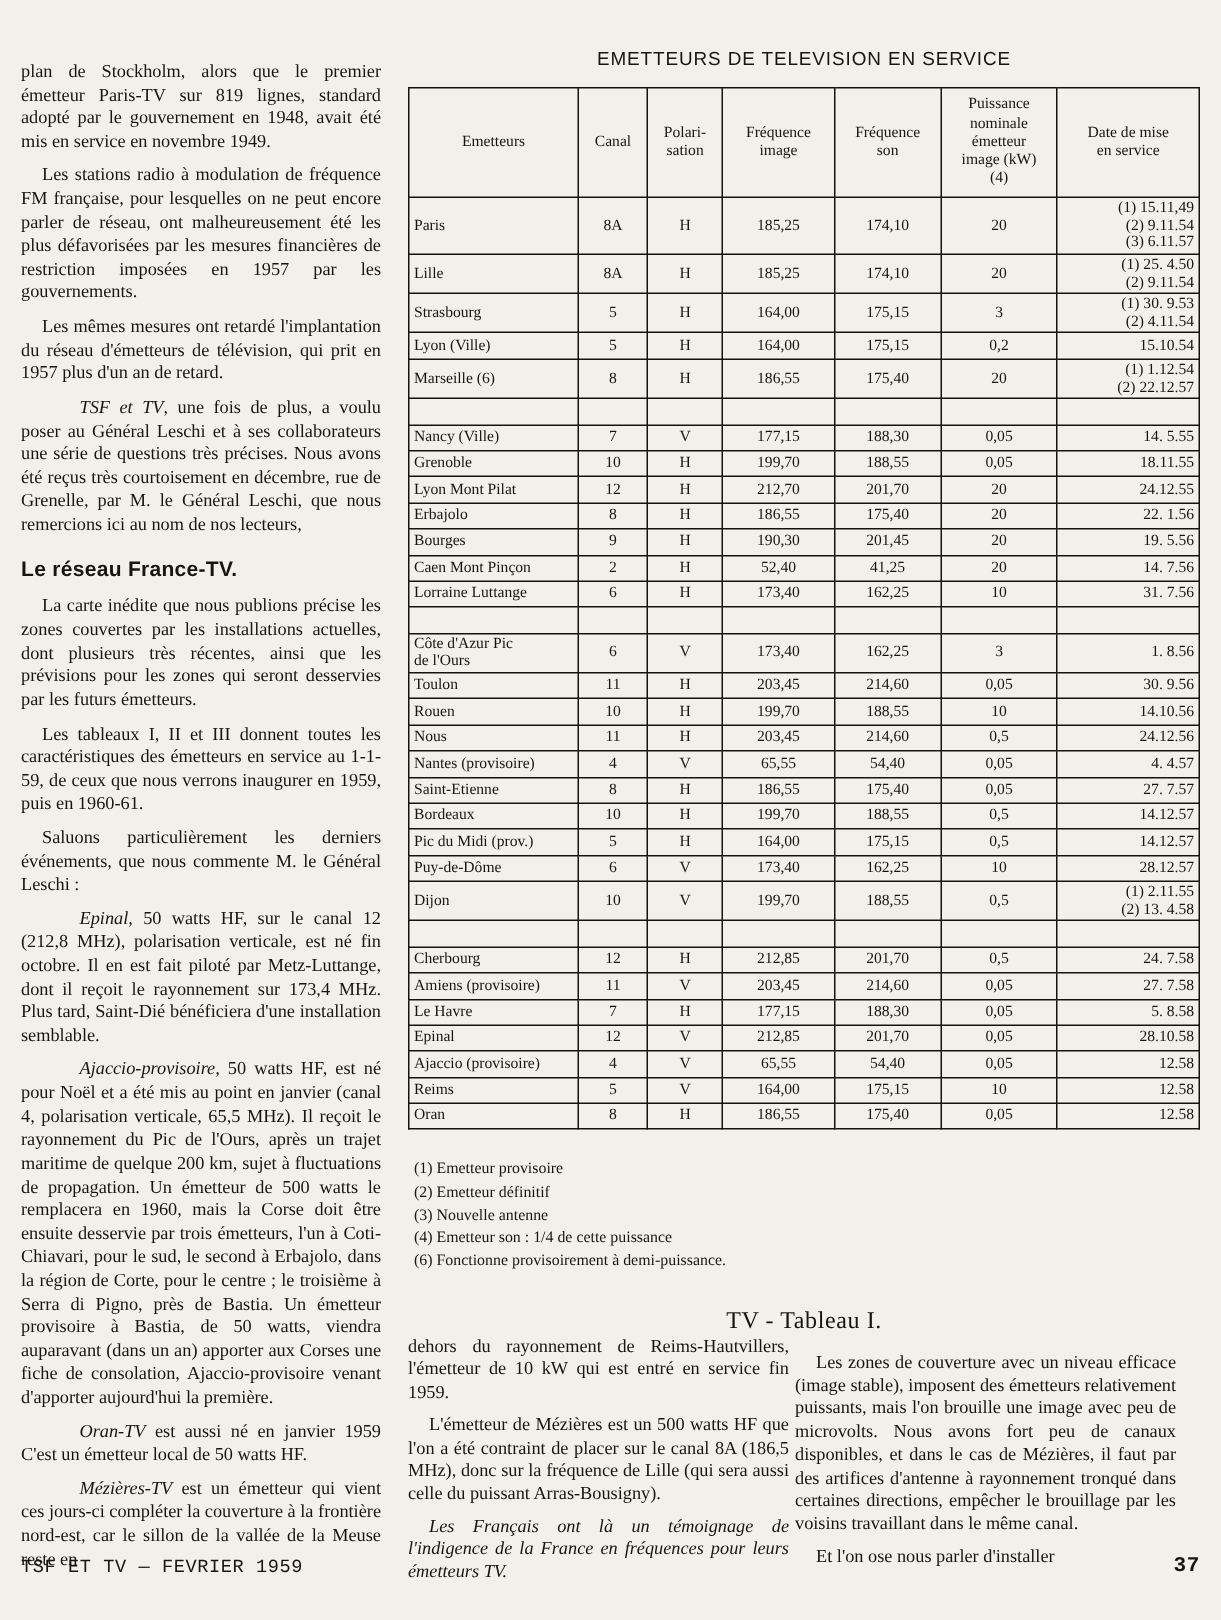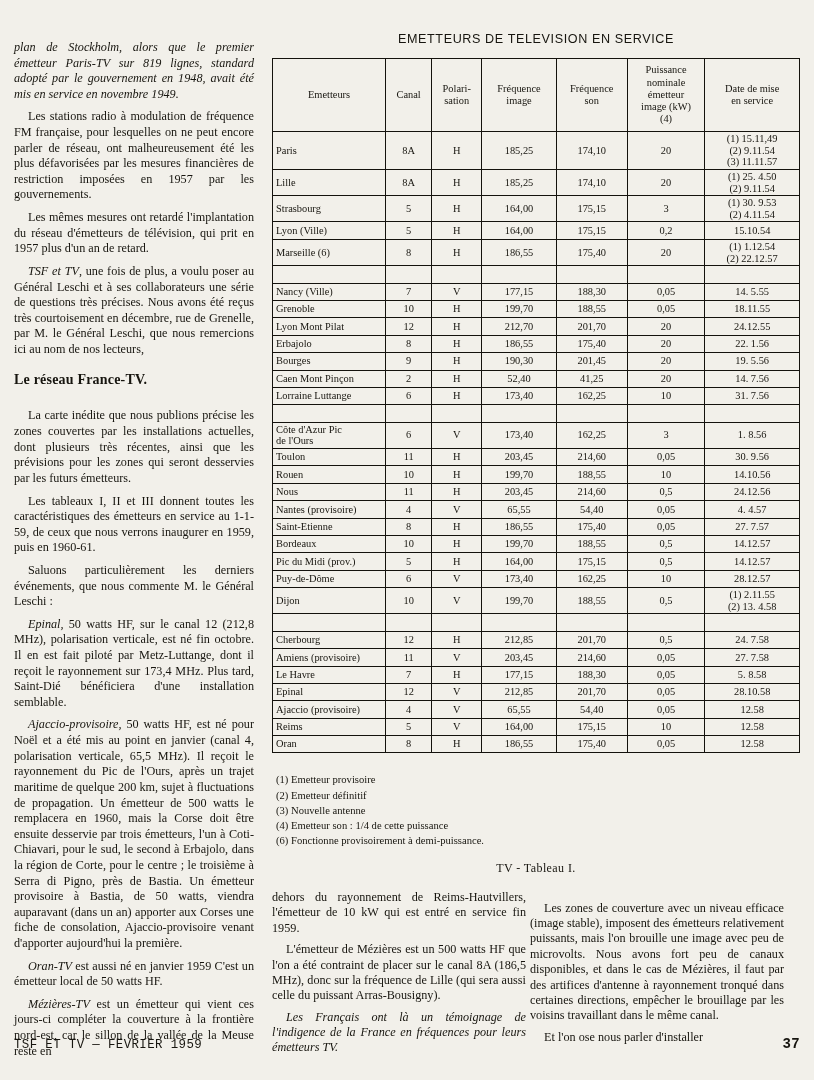--- a/index.html
+++ b/index.html
@@ -32,30 +32,30 @@
     top: 22px;
     width: 240px;
     font-size: 12.2px;
     line-height: 1.28;
     text-align: justify;
   }
   .left-col p {
     margin: 0 0 7px 0;
     text-indent: 14px;
   }
-  .left-col p.noindent { text-indent: 0; font-style: italic; }
+  .left-col p.noindent { text-indent: 0; }
   .section-head {
-    font-family: Liberation Serif, serif;
+    font-family: Liberation Sans, sans-serif;
     font-weight: bold;
     font-size: 14px;
-    margin: 13px 0 20px 0;
+    margin: 13px 0 8px 0;
     text-indent: 0;
     letter-spacing: .2px;
   }
-  .it { font-style: italic; }
+  .it { font-style: italic; margin-left: 25px; }
 
   
   .right-col {
     position: absolute;
     left: 258px;
     top: 0;
     width: 528px;
   }
   .table-title {
     text-align: center;
@@ -82,39 +82,39 @@
     line-height: 1.18;
     padding: 5px 2px;
     height: 62px;
   }
   table.emitters tbody td {
     height: 14.4px;
     line-height: 1.12;
   }
   td.c { text-align: center; }
   td.l { text-align: left; padding-left: 5px; }
-  td.dates { text-align: center; padding-left: 6px; }
+  td.dates { text-align: right; padding-left: 6px; }
   .datecell { white-space: nowrap; }
   .spacer-row td {
     height: 8px;
     border-left: 1px solid #14120d;
     border-right: 1px solid #14120d;
     border-top: none;
     border-bottom: none;
   }
   .notes {
     margin-top: 19px;
     font-size: 10.6px;
     line-height: 1.42;
     padding-left: 4px;
   }
   .tbl-caption {
     text-align: center;
-    font-size: 12px;
-    margin-top: 13px;
+    font-size: 16px;
+    margin-top: 24px;
     letter-spacing: .4px;
   }
 
   
   .bottom {
     position: absolute;
     left: 258px;
     top: 872px;
     width: 528px;
     display: flex;
@@ -190,21 +190,21 @@
           </tr>
         </thead>
         <tbody>
             <tr>
               <td class="l">Paris</td>
               <td class="c">8A</td>
               <td class="c">H</td>
               <td class="c">185,25</td>
               <td class="c">174,10</td>
               <td class="c">20</td>
-              <td class="dates"><span class="datecell">(1) 15.11,49</span><br><span class="datecell">(2)   9.11.54</span><br><span class="datecell">(3)   11.11.57</span></td>
+              <td class="dates"><span class="datecell">(1) 15.11,49</span><br><span class="datecell">(2)   9.11.54</span><br><span class="datecell">(3)   6.11.57</span></td>
             </tr>
             <tr>
               <td class="l">Lille</td>
               <td class="c">8A</td>
               <td class="c">H</td>
               <td class="c">185,25</td>
               <td class="c">174,10</td>
               <td class="c">20</td>
               <td class="dates"><span class="datecell">(1) 25. 4.50</span><br><span class="datecell">(2)   9.11.54</span></td>
             </tr>

